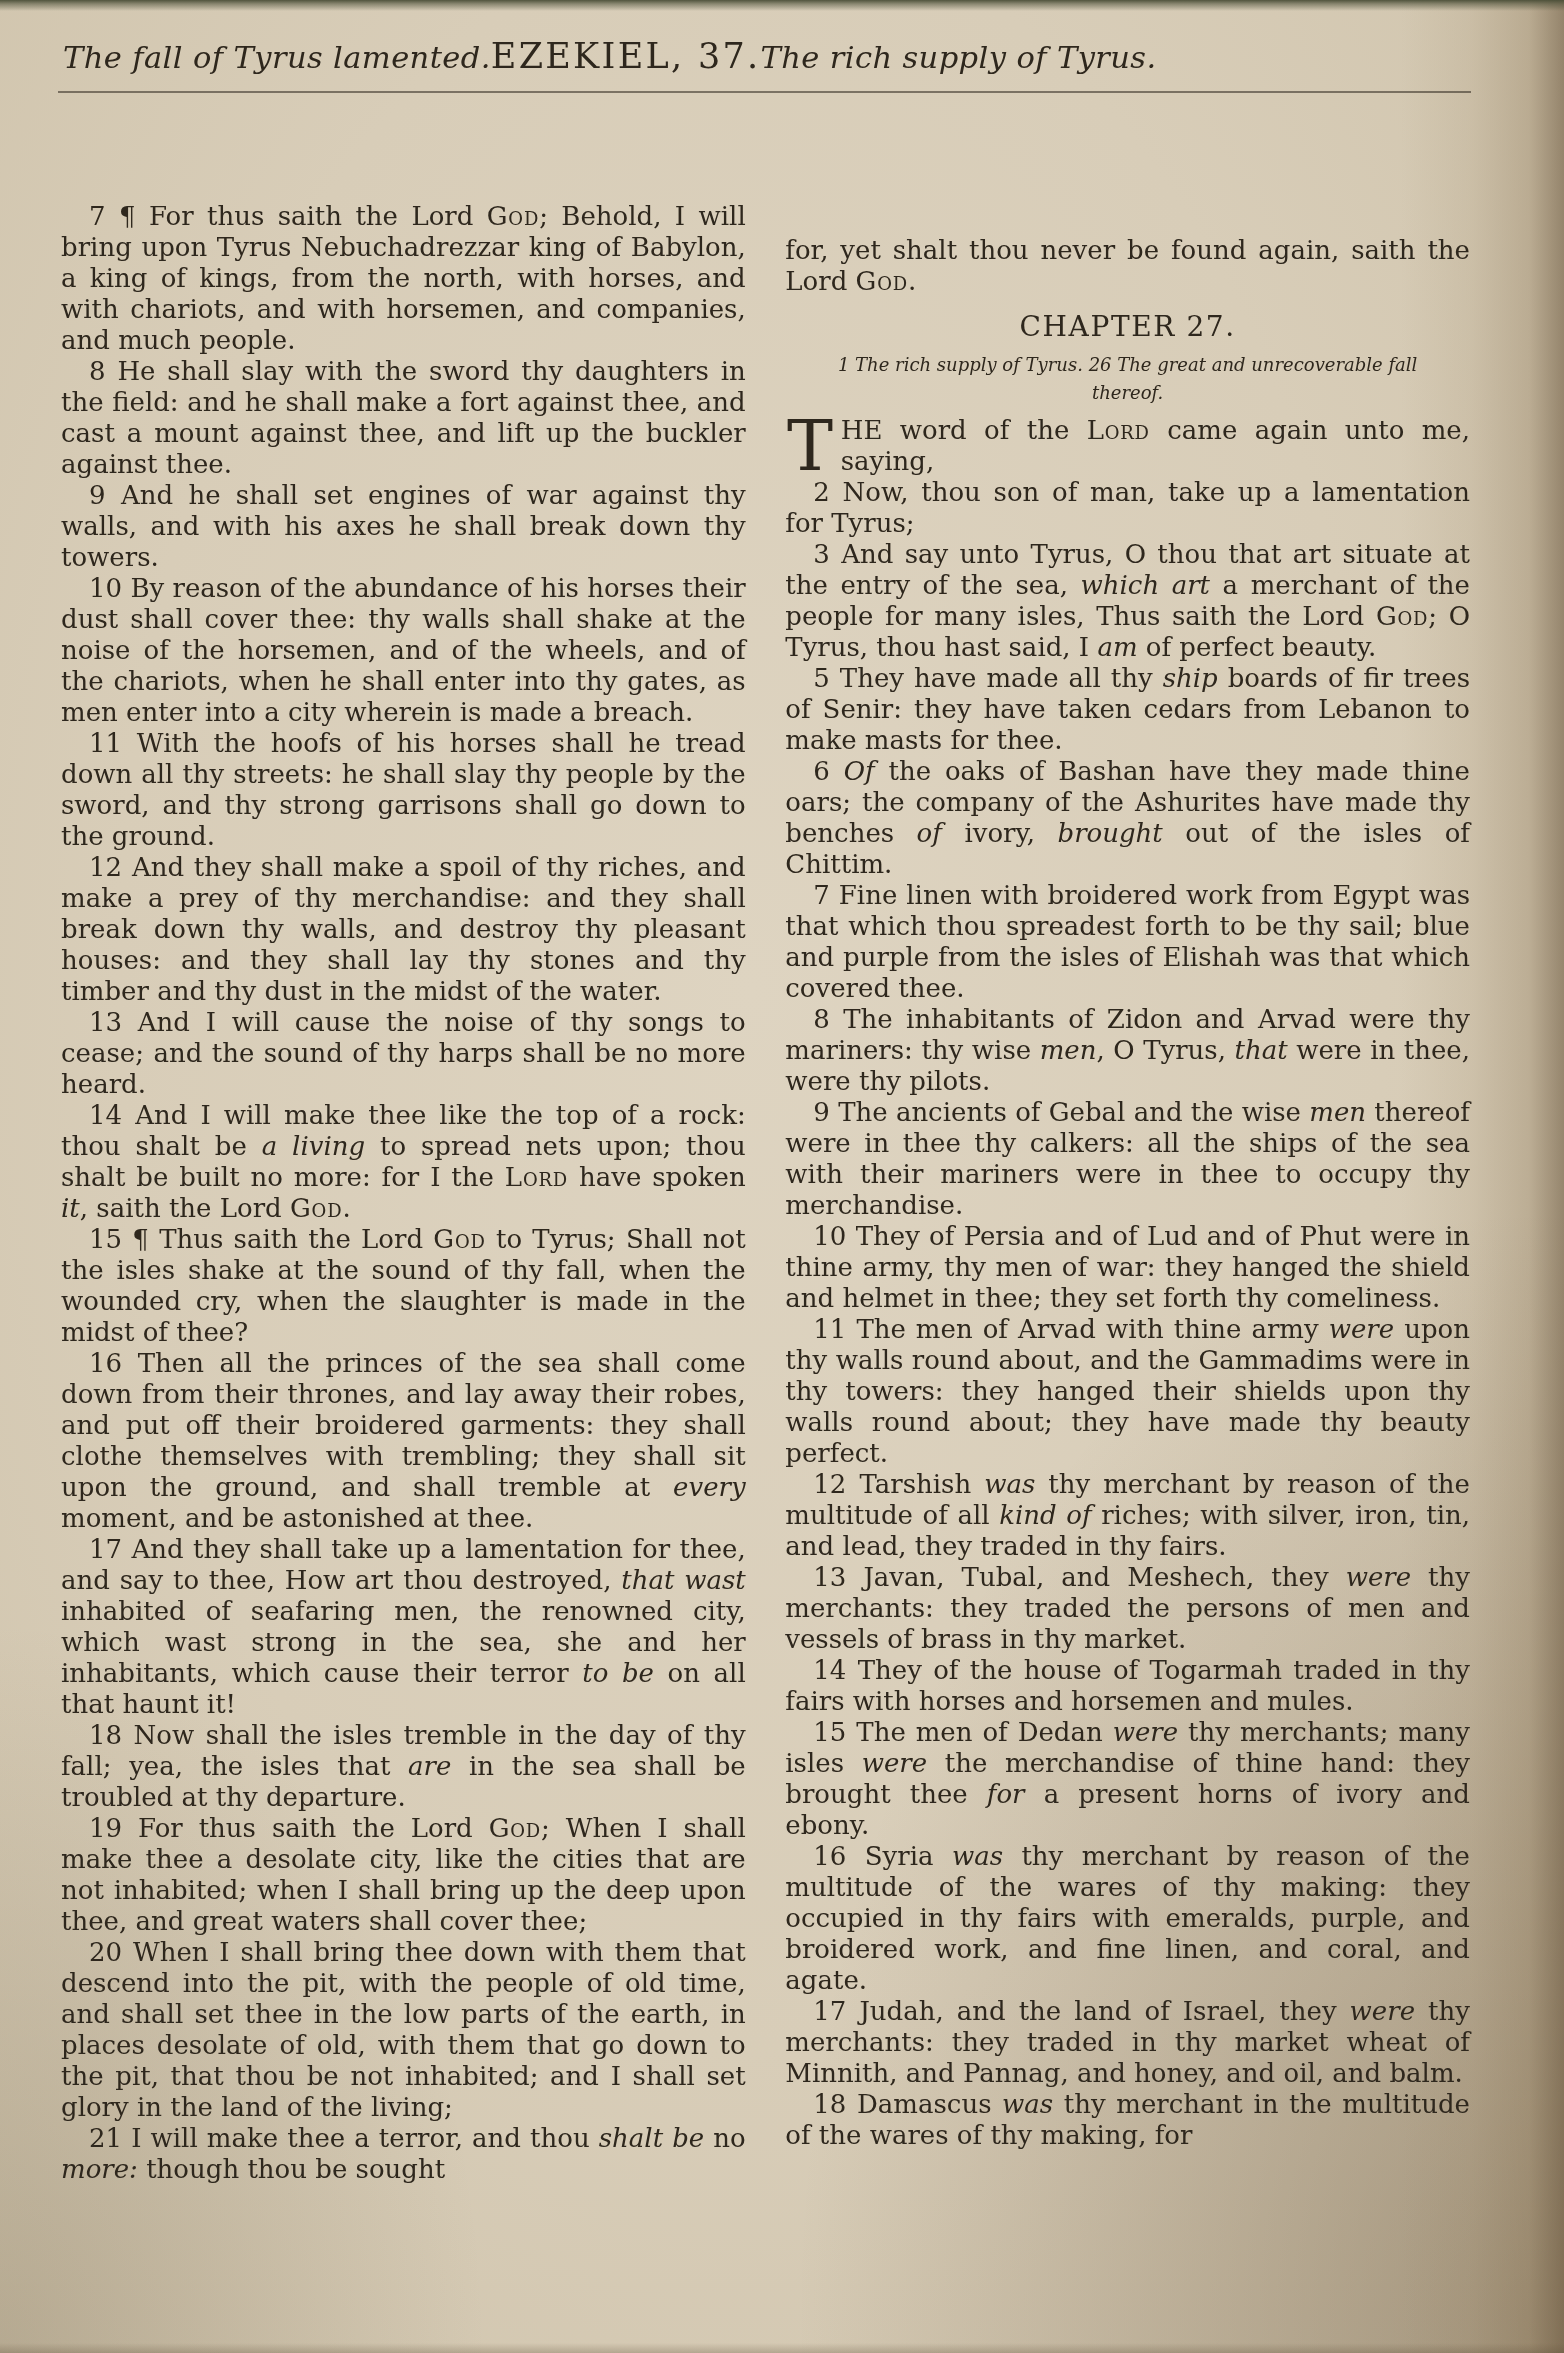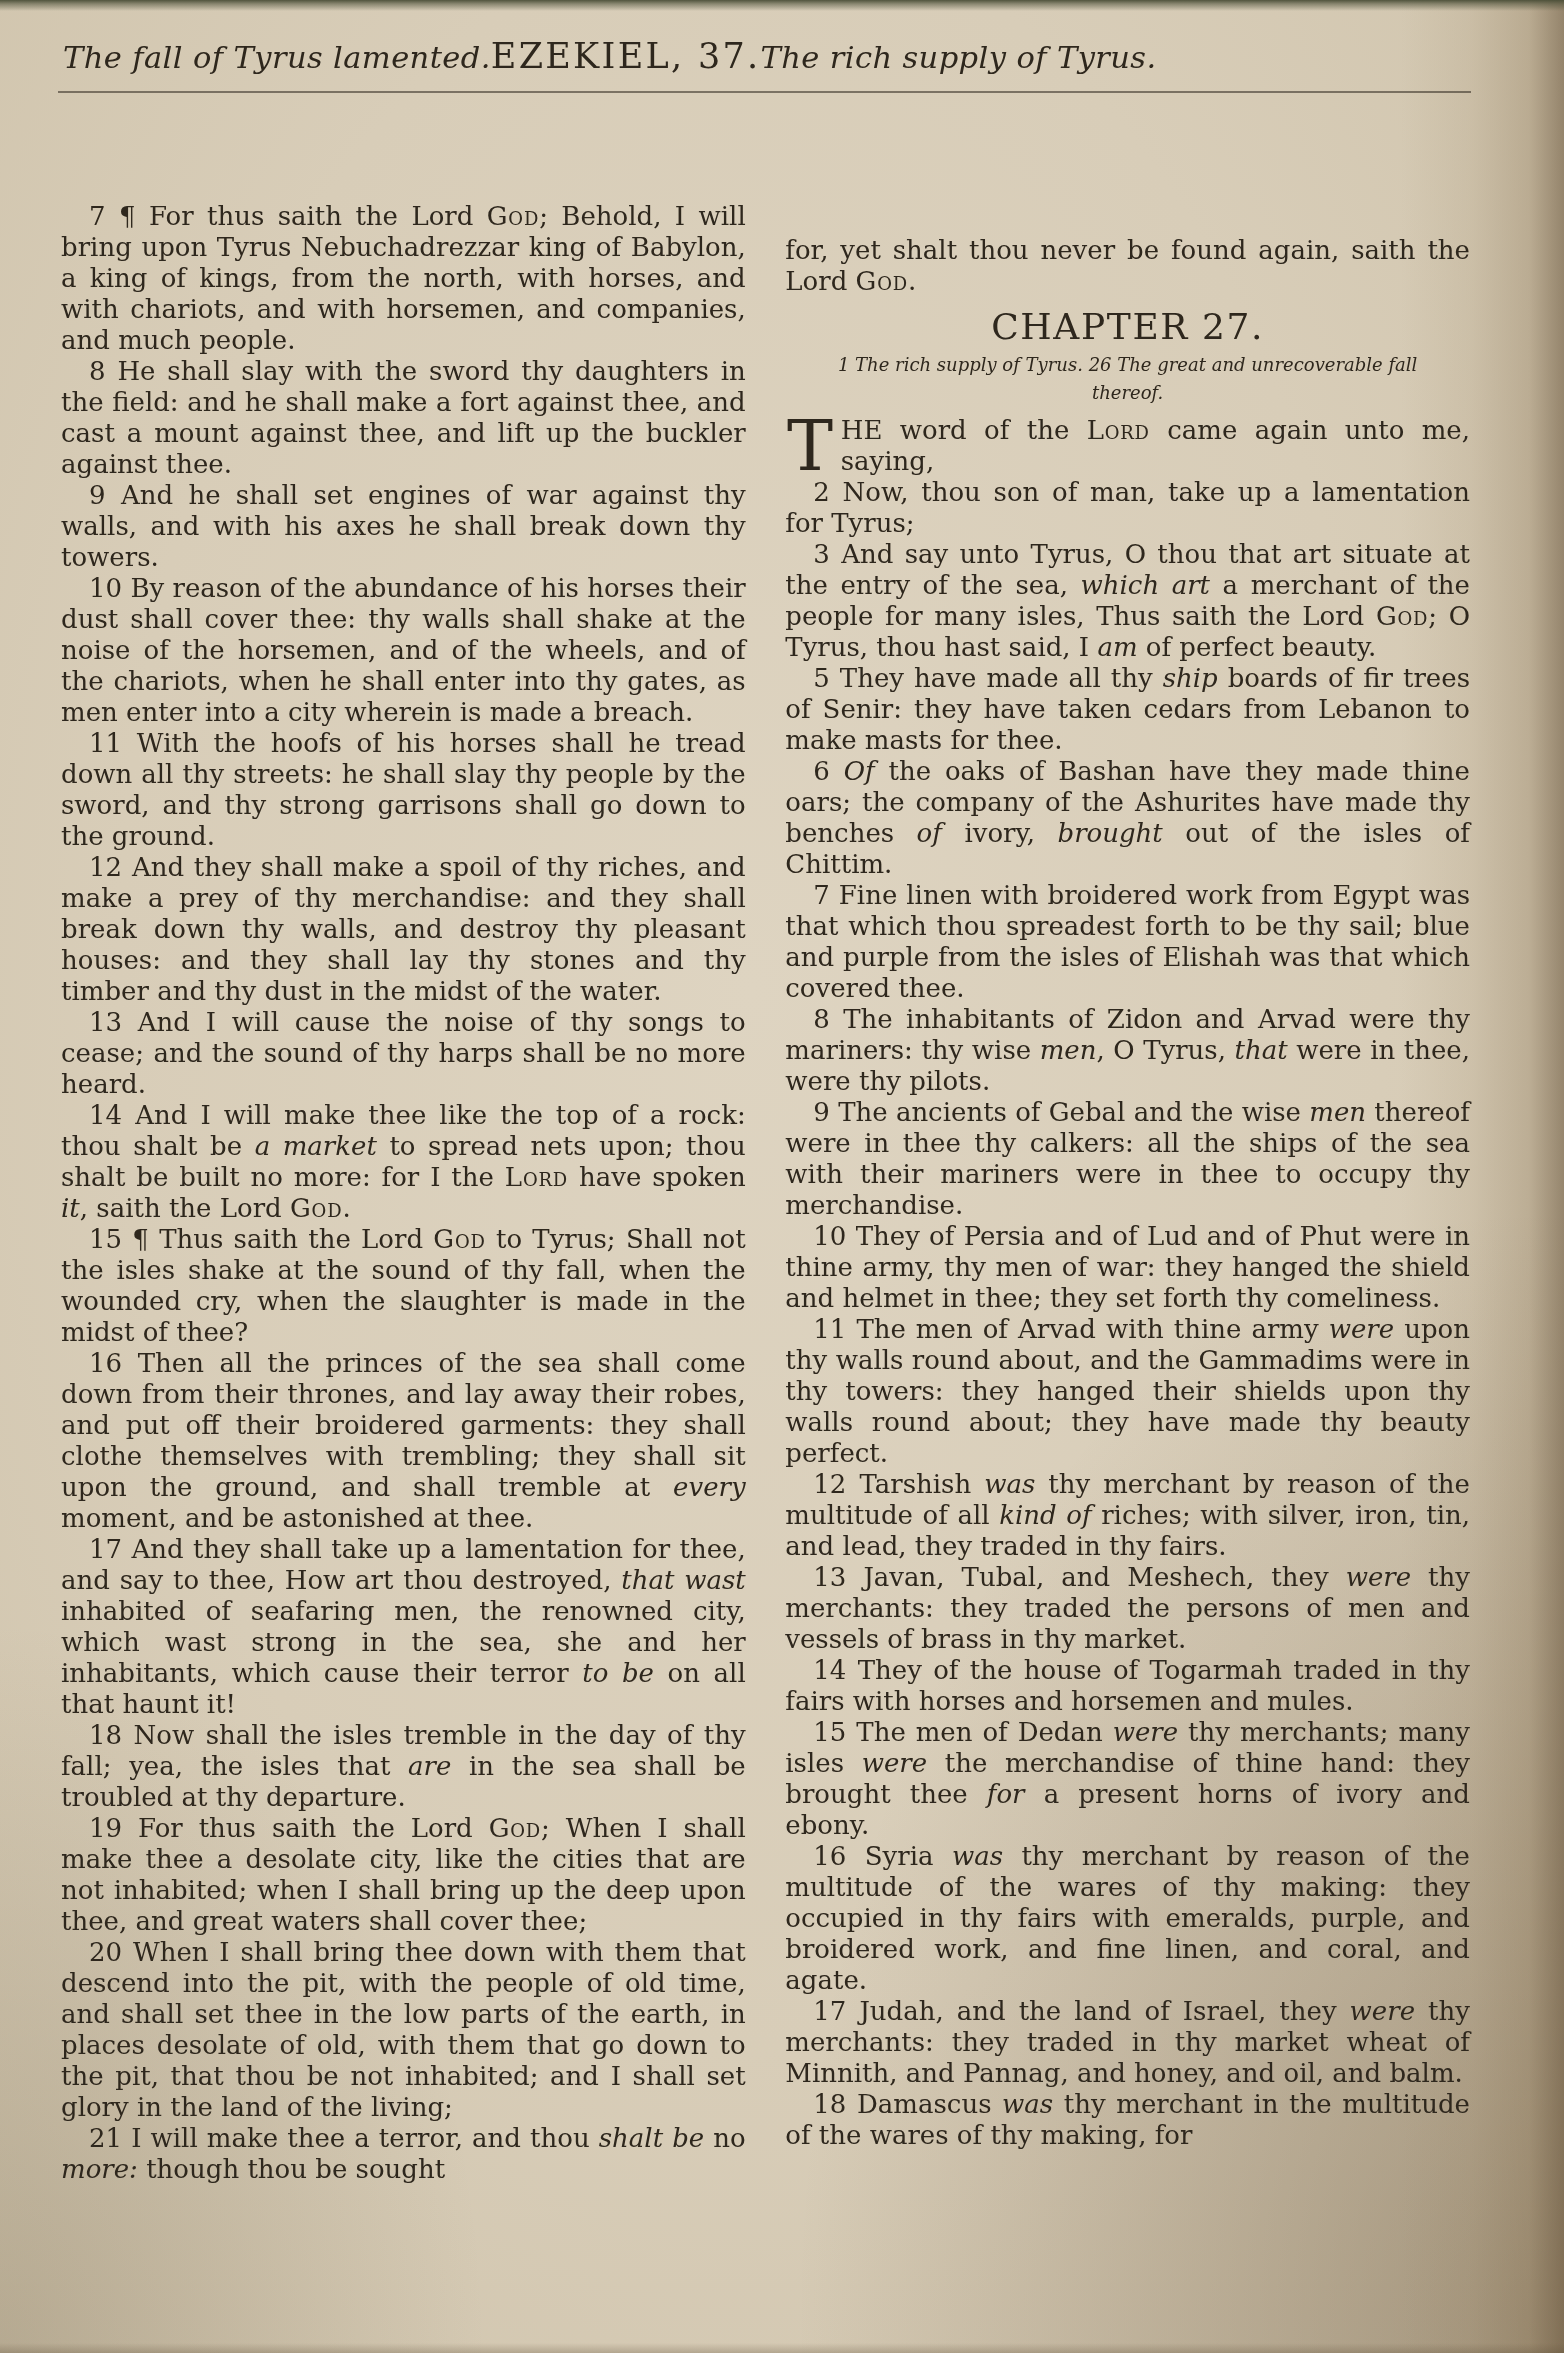--- a/index.html
+++ b/index.html
@@ -38,21 +38,21 @@
   .col {
     flex: 1 1 0;
     font-size: 26px; line-height: 31px;
     text-align: justify;
   }
   .col-rule { width: 1.6px; background: rgba(46,39,29,.5); margin: 0 19px; }
   .col p { margin: 0; text-indent: 28px; }
   .col p.continuation { text-indent: 0; }
   .chapter-heading {
     text-indent: 0 !important; text-align: center;
-    font-size: 36px; letter-spacing: 1.6px;
+    font-size: 28px; letter-spacing: 1.6px;
     margin: 14px 0 9.4px !important;
   }
   .chapter-summary {
     text-indent: 0 !important; text-align: center;
     font-style: italic; font-size: 18px; line-height: 28px;
     margin: 0 0 7.8px !important; padding: 0 36px;
   }
   .sc { font-variant: small-caps; letter-spacing: 0.8px; }
   .dropcap {
     float: left; font-size: 69px; line-height: 55px;
@@ -78,21 +78,21 @@
 
   <main class="columns">
     <section class="col" id="col-left">
         <p class="verse"><span>7 ¶ </span>For thus saith the Lord <span class="sc">God</span>; Behold, I will bring upon Tyrus Nebuchadrezzar king of Babylon, a king of kings, from the north, with horses, and with chariots, and with horsemen, and companies, and much people.</p>
         <p class="verse"><span>8 </span>He shall slay with the sword thy daughters in the field: and he shall make a fort against thee, and cast a mount against thee, and lift up the buckler against thee.</p>
         <p class="verse"><span>9 </span>And he shall set engines of war against thy walls, and with his axes he shall break down thy towers.</p>
         <p class="verse"><span>10 </span>By reason of the abundance of his horses their dust shall cover thee: thy walls shall shake at the noise of the horsemen, and of the wheels, and of the chariots, when he shall enter into thy gates, as men enter into a city wherein is made a breach.</p>
         <p class="verse"><span>11 </span>With the hoofs of his horses shall he tread down all thy streets: he shall slay thy people by the sword, and thy strong garrisons shall go down to the ground.</p>
         <p class="verse"><span>12 </span>And they shall make a spoil of thy riches, and make a prey of thy merchandise: and they shall break down thy walls, and destroy thy pleasant houses: and they shall lay thy stones and thy timber and thy dust in the midst of the water.</p>
         <p class="verse"><span>13 </span>And I will cause the noise of thy songs to cease; and the sound of thy harps shall be no more heard.</p>
-        <p class="verse"><span>14 </span>And I will make thee like the top of a rock: thou shalt be <i>a market</i> to spread nets upon; thou shalt be built no more: for I the <span class="sc">Lord</span> have spoken <i>it</i>, saith the Lord <span class="sc">God</span>.</p>
+        <p class="verse"><span>14 </span>And I will make thee like the top of a rock: thou shalt be <i>a living</i> to spread nets upon; thou shalt be built no more: for I the <span class="sc">Lord</span> have spoken <i>it</i>, saith the Lord <span class="sc">God</span>.</p>
         <p class="verse"><span>15 ¶ </span>Thus saith the Lord <span class="sc">God</span> to Tyrus; Shall not the isles shake at the sound of thy fall, when the wounded cry, when the slaughter is made in the midst of thee?</p>
         <p class="verse"><span>16 </span>Then all the princes of the sea shall come down from their thrones, and lay away their robes, and put off their broidered garments: they shall clothe themselves with trembling; they shall sit upon the ground, and shall tremble at <i>every</i> moment, and be astonished at thee.</p>
         <p class="verse"><span>17 </span>And they shall take up a lamentation for thee, and say to thee, How art thou destroyed, <i>that wast</i> inhabited of seafaring men, the renowned city, which wast strong in the sea, she and her inhabitants, which cause their terror <i>to be</i> on all that haunt it!</p>
         <p class="verse"><span>18 </span>Now shall the isles tremble in the day of thy fall; yea, the isles that <i>are</i> in the sea shall be troubled at thy departure.</p>
         <p class="verse"><span>19 </span>For thus saith the Lord <span class="sc">God</span>; When I shall make thee a desolate city, like the cities that are not inhabited; when I shall bring up the deep upon thee, and great waters shall cover thee;</p>
         <p class="verse"><span>20 </span>When I shall bring thee down with them that descend into the pit, with the people of old time, and shall set thee in the low parts of the earth, in places desolate of old, with them that go down to the pit, that thou be not inhabited; and I shall set glory in the land of the living;</p>
         <p class="verse"><span>21 </span>I will make thee a terror, and thou <i>shalt be</i> no <i>more:</i> though thou be sought</p>
       </section>
     <div class="col-rule"></div>
     <section class="col" id="col-right">

